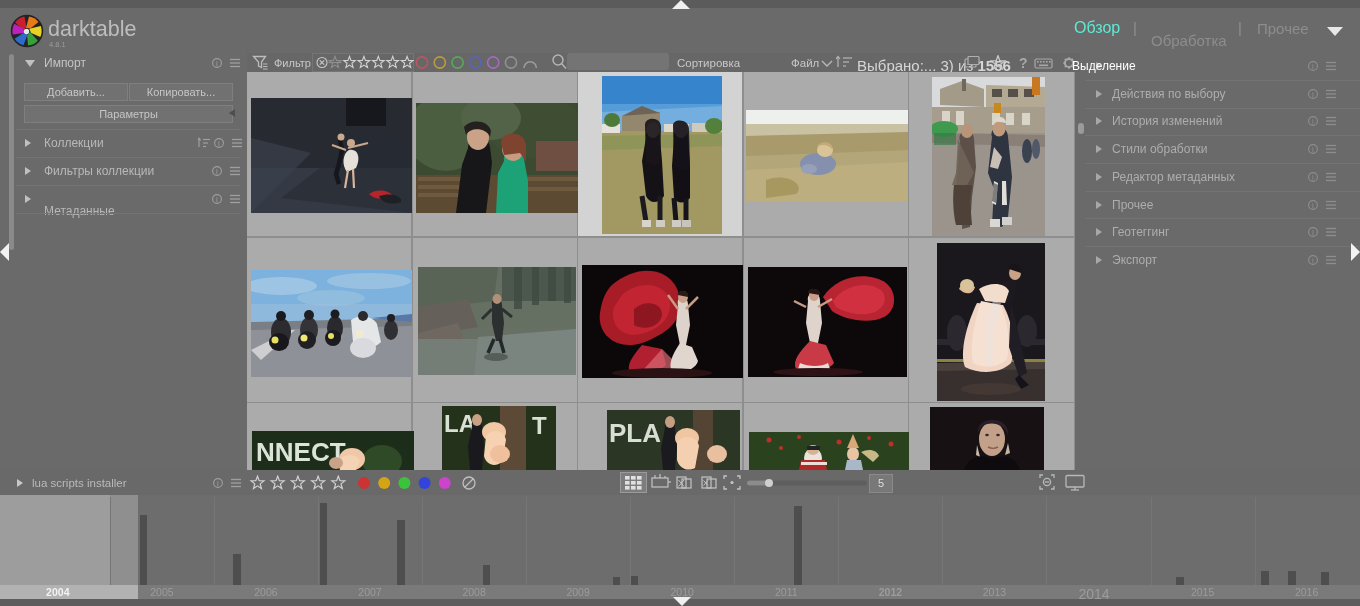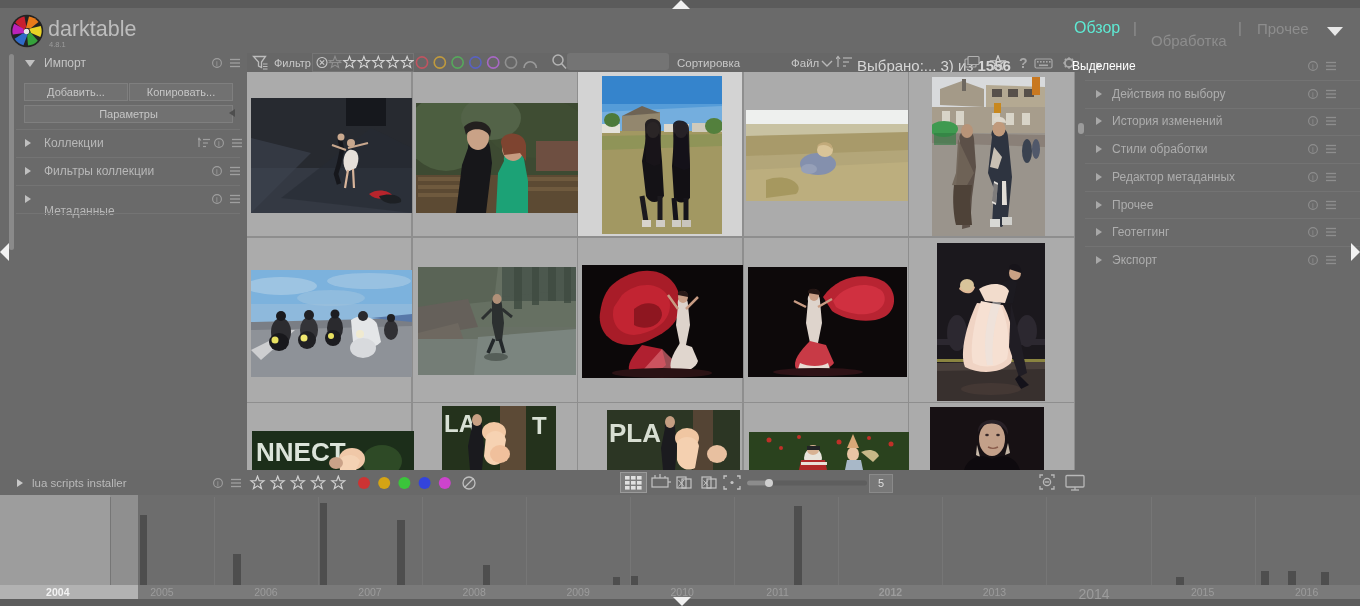--- a/index.html
+++ b/index.html
@@ -686,20 +686,20 @@
 <div class="abs" style="left:1321.0px;top:572.0px;width:7.5px;height:13.0px;background:#4e4e4e;"></div>
 <div class="abs" style="left:0;top:585px;width:1360px;height:14px;background:#7a7a7a;"></div>
 <div class="abs" style="left:0;top:585px;width:138px;height:14px;background:#b2b2b2;"></div>
 <div class="abs" style="left:37.8px;top:586px;width:40px;text-align:center;font-size:10.5px;color:#f2f2f2;font-weight:bold;">2004</div>
 <div class="abs" style="left:141.9px;top:586px;width:40px;text-align:center;font-size:10.5px;color:#9c9c9c;font-weight:normal;">2005</div>
 <div class="abs" style="left:245.9px;top:586px;width:40px;text-align:center;font-size:10.5px;color:#9c9c9c;font-weight:normal;">2006</div>
 <div class="abs" style="left:350.0px;top:586px;width:40px;text-align:center;font-size:10.5px;color:#9c9c9c;font-weight:normal;">2007</div>
 <div class="abs" style="left:454.1px;top:586px;width:40px;text-align:center;font-size:10.5px;color:#9c9c9c;font-weight:normal;">2008</div>
 <div class="abs" style="left:558.1px;top:586px;width:40px;text-align:center;font-size:10.5px;color:#9c9c9c;font-weight:normal;">2009</div>
 <div class="abs" style="left:662.2px;top:586px;width:40px;text-align:center;font-size:10.5px;color:#9c9c9c;font-weight:normal;">2010</div>
-<div class="abs" style="left:766.3px;top:586px;width:40px;font-size:10.5px;color:#9c9c9c;font-weight:normal;">2011</div>
+<div class="abs" style="left:766.3px;top:586px;width:40px;text-align:center;font-size:10.5px;color:#9c9c9c;font-weight:normal;">2011</div>
 <div class="abs" style="left:870.4px;top:586px;width:40px;text-align:center;font-size:10.5px;color:#9c9c9c;font-weight:bold;">2012</div>
 <div class="abs" style="left:974.4px;top:586px;width:40px;text-align:center;font-size:10.5px;color:#9c9c9c;font-weight:normal;">2013</div>
 <div class="abs" style="left:1078.5px;top:586px;width:40px;text-align:left;font-size:14px;color:#9c9c9c;font-weight:normal;">2014</div>
 <div class="abs" style="left:1182.6px;top:586px;width:40px;text-align:center;font-size:10.5px;color:#9c9c9c;font-weight:normal;">2015</div>
 <div class="abs" style="left:1286.6px;top:586px;width:40px;text-align:center;font-size:10.5px;color:#9c9c9c;font-weight:normal;">2016</div>
 <div class="abs" style="left:0;top:599px;width:1360px;height:7px;background:#5d5d5d;"></div>
 <div class="abs" style="left:673px;top:597px;width:0;height:0;border-left:9px solid transparent;border-right:9px solid transparent;border-top:9px solid #f0f0f0;"></div>
 
 </body></html>

